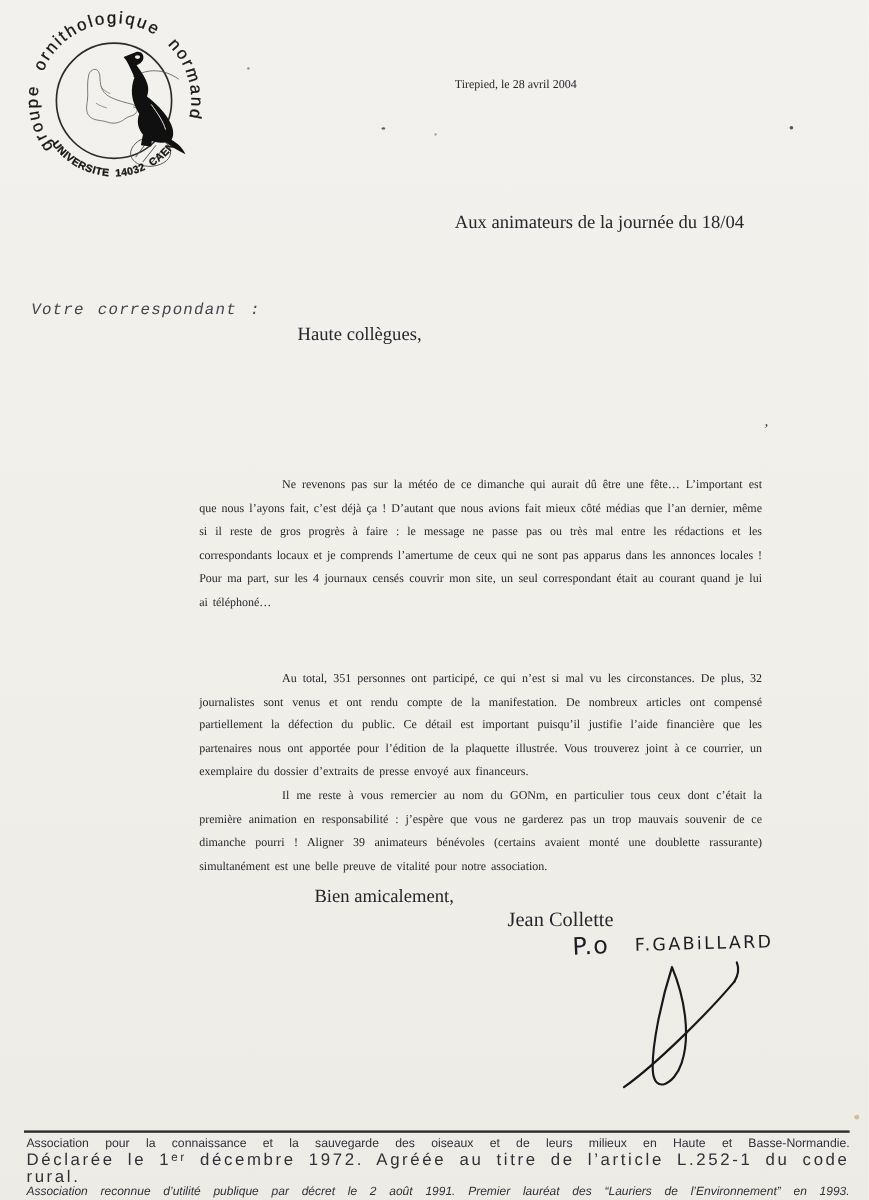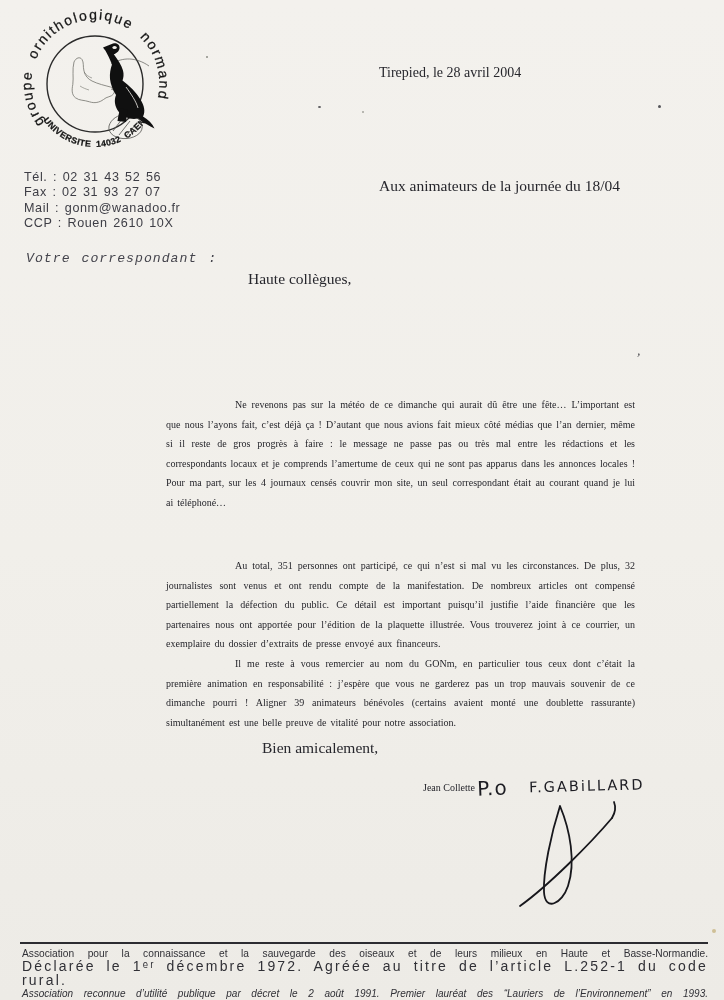--- a/index.html
+++ b/index.html
@@ -19,30 +19,30 @@
     position:absolute;left:24px;top:170px;
     font-family:"Liberation Sans",sans-serif;font-size:12.6px;line-height:15.4px;
     color:#3d3d45;letter-spacing:.6px;word-spacing:1.5px;
   }
   .correspondent{
     position:absolute;left:26px;top:251px;
     font-family:Liberation Mono, monospace;font-style:italic;font-size:13.2px;
     color:#44444c;letter-spacing:1px;word-spacing:2px;
   }
   
-  .dateline{position:absolute;left:379px;top:65px;font-size:14px;}
+  .dateline{position:absolute;left:379px;top:65px;font-size:10px;}
   .recipient{position:absolute;left:379px;top:167px;font-size:15.5px;margin-top:10px;}
   
   .salutation{position:absolute;left:248px;top:270px;font-size:15.5px;}
   .bodytext{font-size:10px;line-height:19.6px;text-align:justify;word-spacing:1.5px;margin-top:44px;}
   .para1{position:absolute;left:166px;top:351px;width:469px;}
   .paras23{position:absolute;left:166px;top:512px;width:469px;}
   .bodytext p{margin:0;text-indent:69px;}
   .closing{position:absolute;left:234px;top:739px;font-size:15.5px;margin-left:28px;}
-  .signer{position:absolute;left:423px;top:782px;font-size:10px;}
+  .signer{position:absolute;left:423px;top:757px;font-size:17px;}
   
   .handwritten{
     position:absolute;left:477px;top:773px;transform:rotate(-2.5deg);
     font-family:"DejaVu Sans",sans-serif;color:#1c1c22;white-space:nowrap;
   }
   .hw-po{font-size:20px;letter-spacing:1px;display:inline-block;}
   .hw-name{font-size:14.5px;letter-spacing:2px;margin-left:16px;display:inline-block;transform:rotate(1deg);}
   .signature{position:absolute;left:508px;top:792px;width:118px;height:145px;}
   .signature path{fill:none;stroke:#17171c;stroke-width:1.8px;stroke-linecap:round;}
   
@@ -116,26 +116,20 @@
       <path d="M116,85 C121,92 126,99 128,106" stroke="#f1efea" stroke-width="0.8" fill="none"></path>
     </g>
     <text class="ring-text">
       <textPath href="#arcTop">groupe ornithologique normand</textPath>
     </text>
     <text class="ring-bottom">
       <textPath href="#arcBottom">UNIVERSITE 14032 CAEN</textPath>
     </text>
   </svg>
 
-  <div class="contact">
-    <div>Tél. : 02 31 43 52 56</div>
-    <div>Fax : 02 31 93 27 07</div>
-    <div>Mail : gonm@wanadoo.fr</div>
-    <div>CCP : Rouen 2610 10X</div>
-  </div>
 
   <div class="correspondent">Votre correspondant :</div>
 
   <div class="dateline">Tirepied, le 28 avril 2004</div>
   <div class="recipient">Aux animateurs de la journée du 18/04</div>
 
   <div class="salutation">Haute collègues,</div>
 
   <div class="bodytext para1">
     <p>Ne revenons pas sur la météo de ce dimanche qui aurait dû être une fête… L’important est que nous l’ayons fait, c’est déjà ça&nbsp;! D’autant que nous avions fait mieux côté médias que l’an dernier, même si il reste de gros progrès à faire&nbsp;: le message ne passe pas ou très mal entre les rédactions et les correspondants locaux et je comprends l’amertume de ceux qui ne sont pas apparus dans les annonces locales&nbsp;! Pour ma part, sur les 4 journaux censés couvrir mon site, un seul correspondant était au courant quand je lui ai téléphoné…</p>

